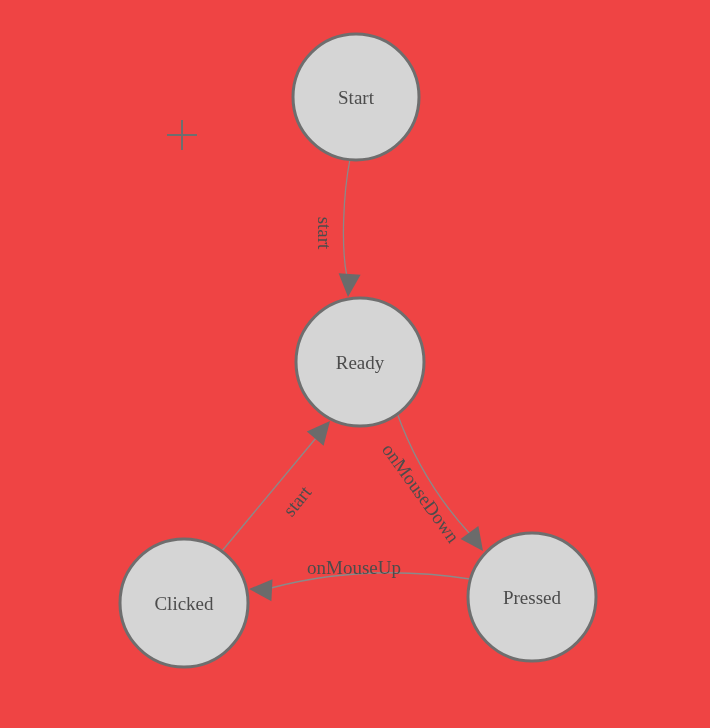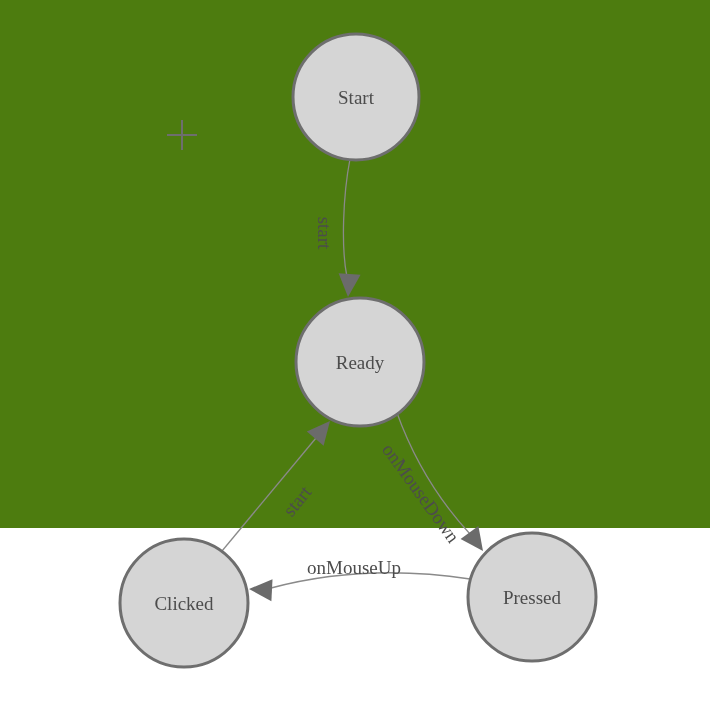--- a/index.html
+++ b/index.html
@@ -6,22 +6,22 @@
     margin: 0;
     padding: 0;
     background: #ffffff;
     width: 710px;
     height: 728px;
     overflow: hidden;
   }
   .canvas {
     position: relative;
     width: 710px;
-    height: 528px;
-    background: #4d7c0f;
+    height: 728px;
+    background: #ef4444;
   }
   svg { display: block; }
   .node-label {
     font-family: "Liberation Serif", "DejaVu Serif", serif;
     font-size: 19px;
     text-anchor: middle;
   }
   .edge-label {
     font-family: "Liberation Serif", "DejaVu Serif", serif;
     font-size: 19px;

